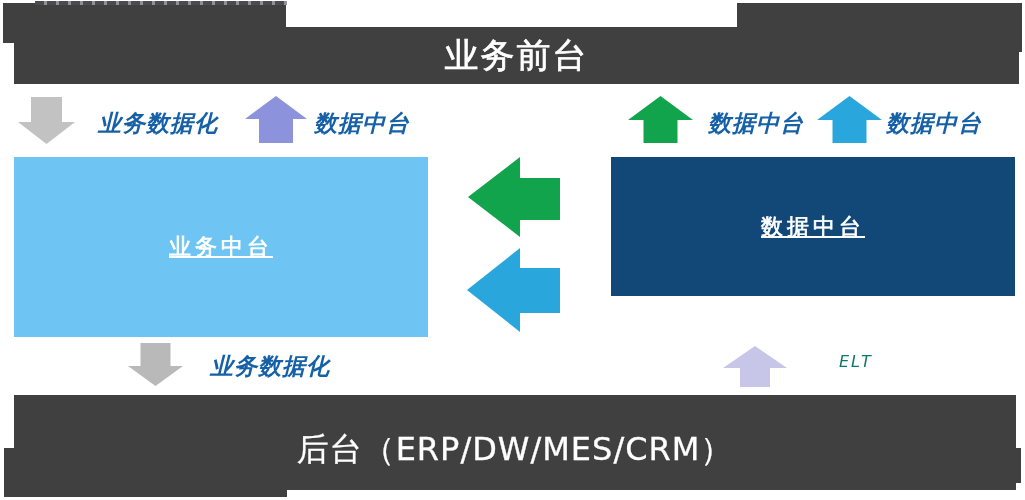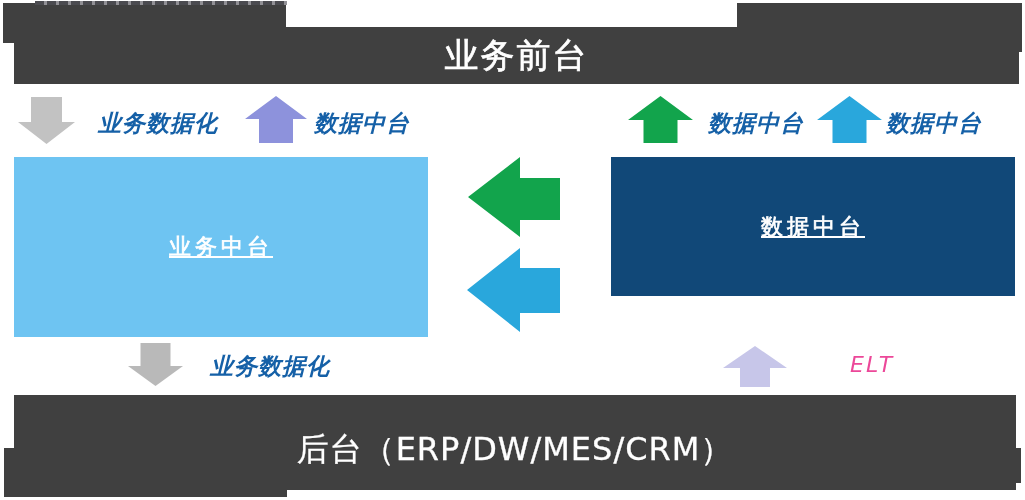--- a/index.html
+++ b/index.html
@@ -17,21 +17,21 @@
   #bottom-back-right{left:740px;top:448px;width:281px;height:35px;}
   #box-business{left:14px;top:157px;width:414px;height:180px;background:#6ec4f2;display:flex;align-items:center;justify-content:center;}
   #box-data{left:611px;top:157px;width:404px;height:139px;background:#114878;display:flex;align-items:center;justify-content:center;}
   .box-label{color:#ffffff;font-size:22px;font-weight:normal;letter-spacing:4px;text-decoration:underline;-webkit-text-stroke:0.7px #ffffff;}
   .flow-label{color:#1560a7;font-size:23px;font-weight:bold;letter-spacing:1px;white-space:nowrap;font-style:italic;}
   #label-top-left1{left:98px;top:108px;}
   #label-top-left2{left:314px;top:108px;}
   #label-top-right1{left:708px;top:108px;}
   #label-top-right2{left:886px;top:108px;}
   #label-bottom-left{left:210px;top:351px;}
-  #label-elt{left:839px;top:352px;color:#ec4899;letter-spacing:2px;font-weight:normal;font-size:22px;margin-left:11px;}
+  #label-elt{left:839px;top:352px;color:#0f766e;letter-spacing:2px;font-weight:normal;font-size:16px;}
   #arrow-gray-down1{left:18px;top:97px;}
   #arrow-purple-up{left:245px;top:96px;}
   #arrow-green-up{left:628px;top:96px;}
   #arrow-cyan-up{left:817px;top:96px;}
   #arrow-green-left{left:468px;top:157px;}
   #arrow-cyan-left{left:467px;top:248px;}
   #arrow-gray-down2{left:128px;top:343px;}
   #arrow-lavender-up{left:723px;top:346px;}
 </style>
 </head>

